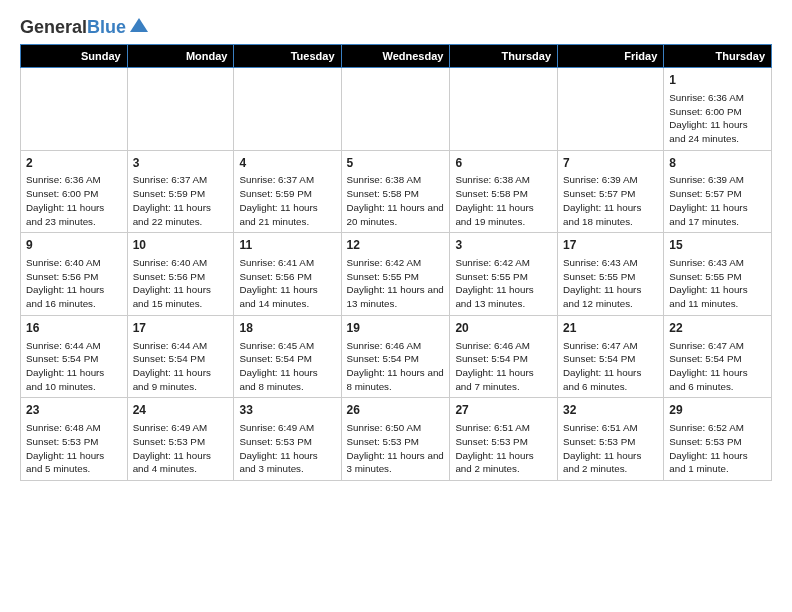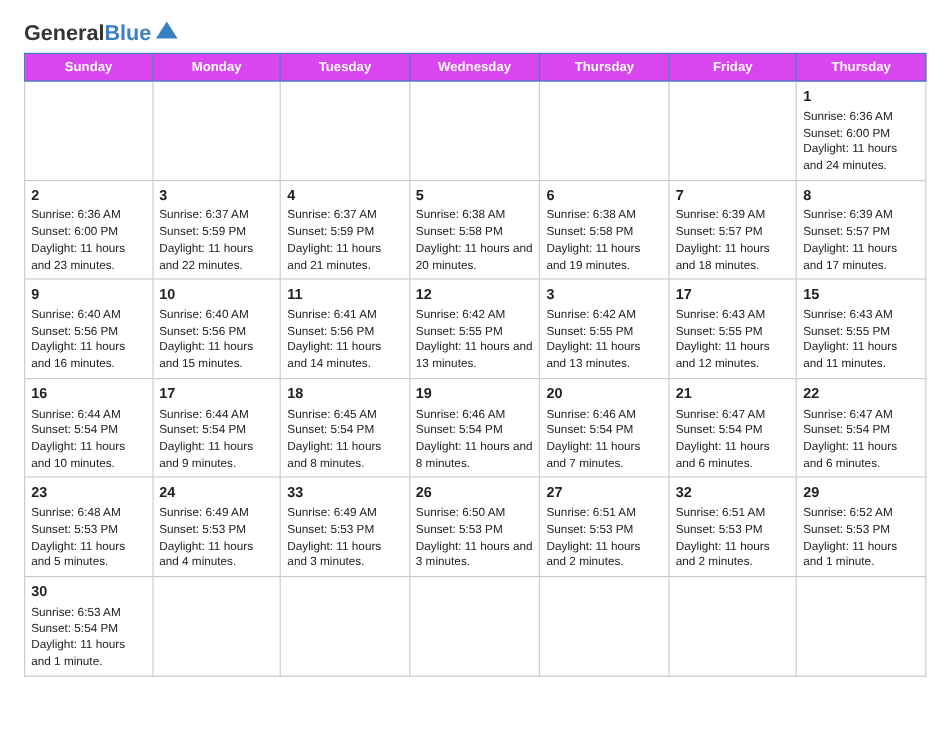--- a/index.html
+++ b/index.html
@@ -42,24 +42,24 @@
       color: #444;
       margin-top: 4px;
     }
     .calendar {
       width: 100%;
       border-collapse: collapse;
       margin-top: 8px;
       font-size: 10.5px;
     }
     .calendar thead tr th {
-      background-color: #d946ef;
+      background-color: #000000;
       color: #fff;
       font-weight: bold;
-      text-align: center;
+      text-align: right;
       padding: 5px 6px;
       border: 1px solid #3a7fc1;
       font-size: 11px;
     }
     .calendar tbody tr td {
       border: 1px solid #ccc;
       vertical-align: top;
       padding: 4px 5px;
       width: 113px;
       min-height: 70px;
@@ -330,29 +330,14 @@
 and 2 minutes.</div>
         </td>
         <td>
           <span class="day-number">29</span>
           <div class="day-info">Sunrise: 6:52 AM
 Sunset: 5:53 PM
 Daylight: 11 hours
 and 1 minute.</div>
         </td>
       </tr>
-      <tr class="last-row">
-        <td>
-          <span class="day-number">30</span>
-          <div class="day-info">Sunrise: 6:53 AM
-Sunset: 5:54 PM
-Daylight: 11 hours
-and 1 minute.</div>
-        </td>
-        <td class="empty"></td>
-        <td class="empty"></td>
-        <td class="empty"></td>
-        <td class="empty"></td>
-        <td class="empty"></td>
-        <td class="empty"></td>
-      </tr>
     </tbody>
 </table>
 
 </body></html>

